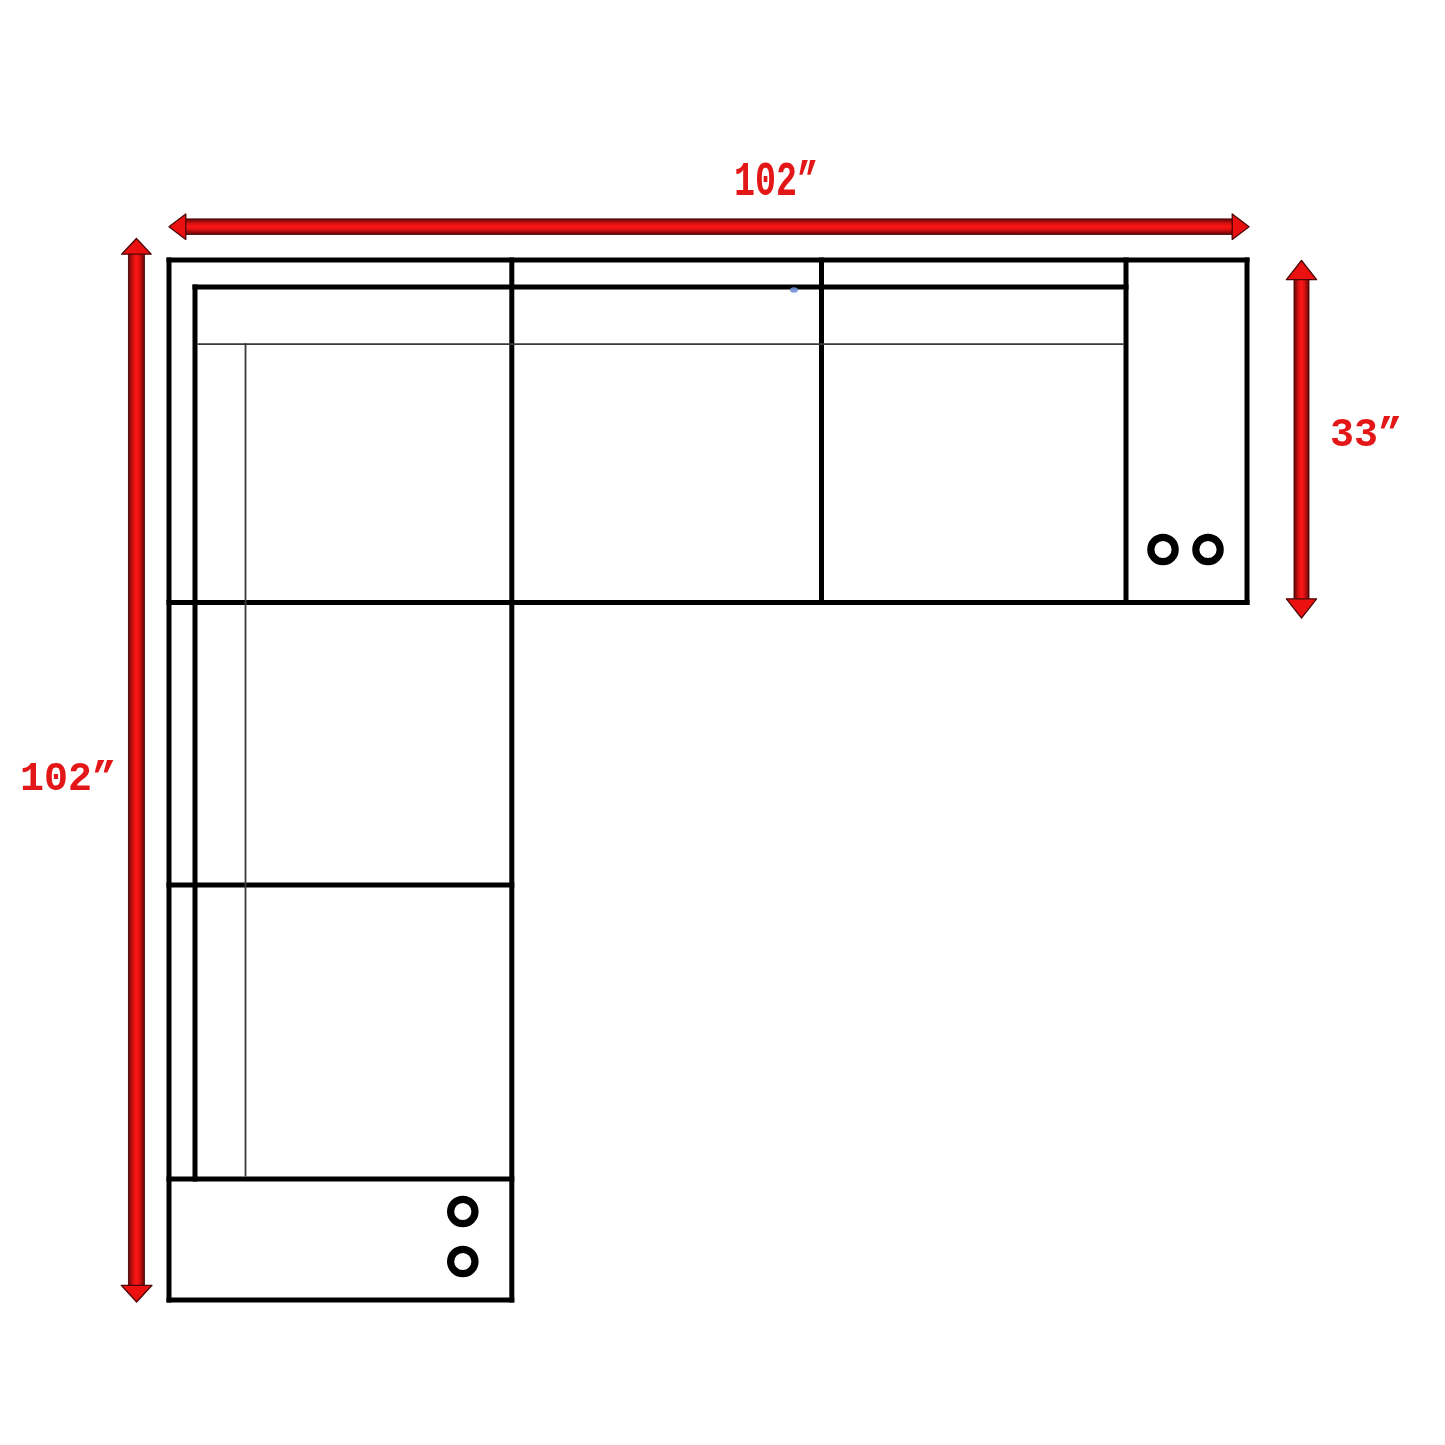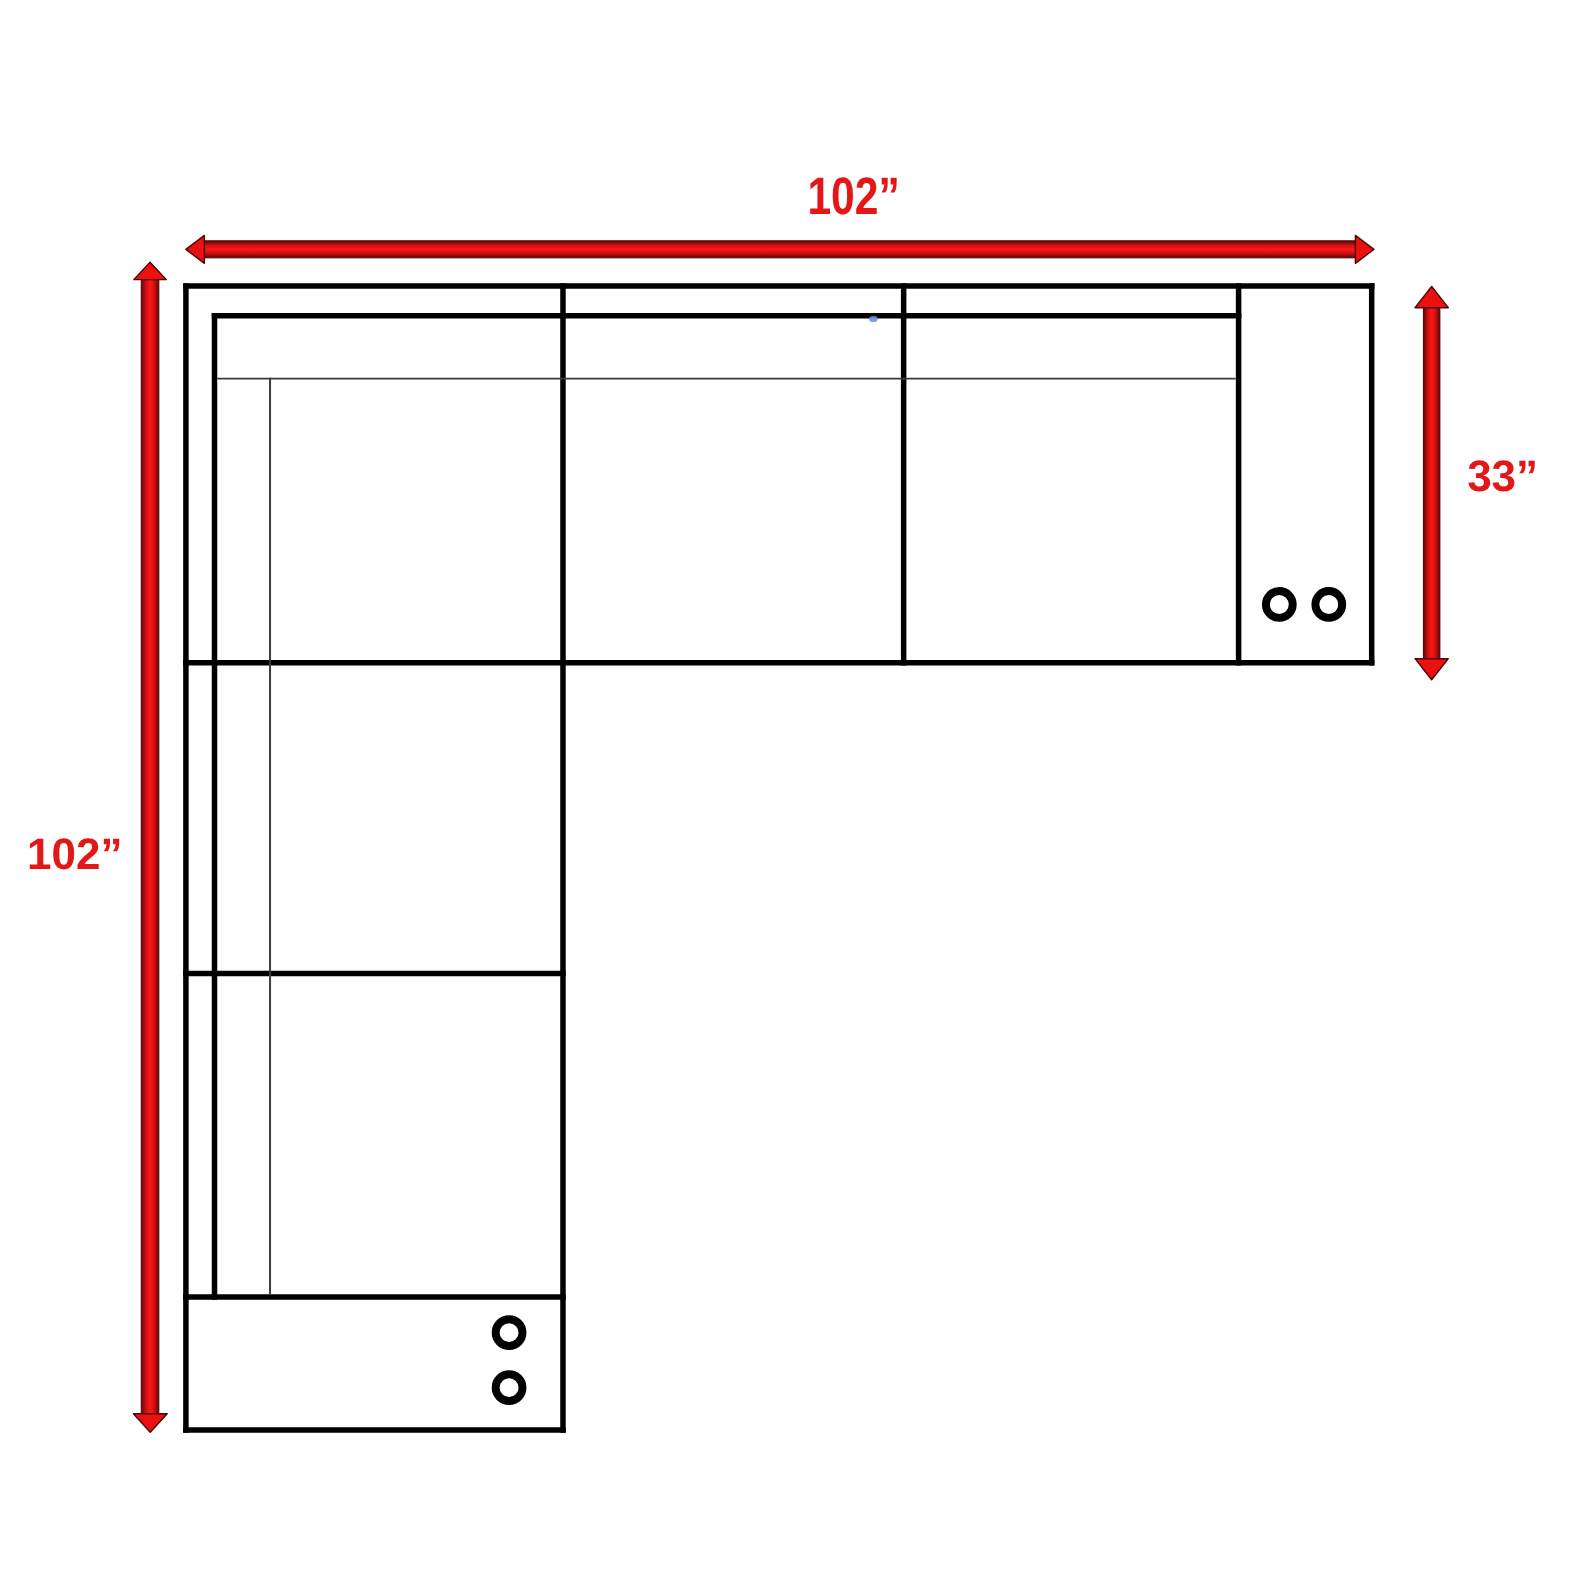--- a/index.html
+++ b/index.html
@@ -1,17 +1,17 @@
 <!DOCTYPE html>
 <html><head>
 <meta charset="utf-8">
 <style>
   html,body{margin:0;padding:0;background:#ffffff;}
   .page{position:relative;width:1445px;height:1445px;background:#ffffff;overflow:hidden;
-        font-family:Liberation Sans, sans-serif;}
+        font-family:Liberation Mono, monospace;}
 </style>
 </head>
 <body>
 
 <div class="page">
 <svg width="1445" height="1445" viewBox="0 0 1445 1445" xmlns="http://www.w3.org/2000/svg">
   <defs>
     <linearGradient id="gradTop" gradientUnits="userSpaceOnUse" x1="0" y1="218.9" x2="0" y2="234.4">
       <stop offset="0" stop-color="#600707"></stop>
       <stop offset="0.28" stop-color="#d21010"></stop>

